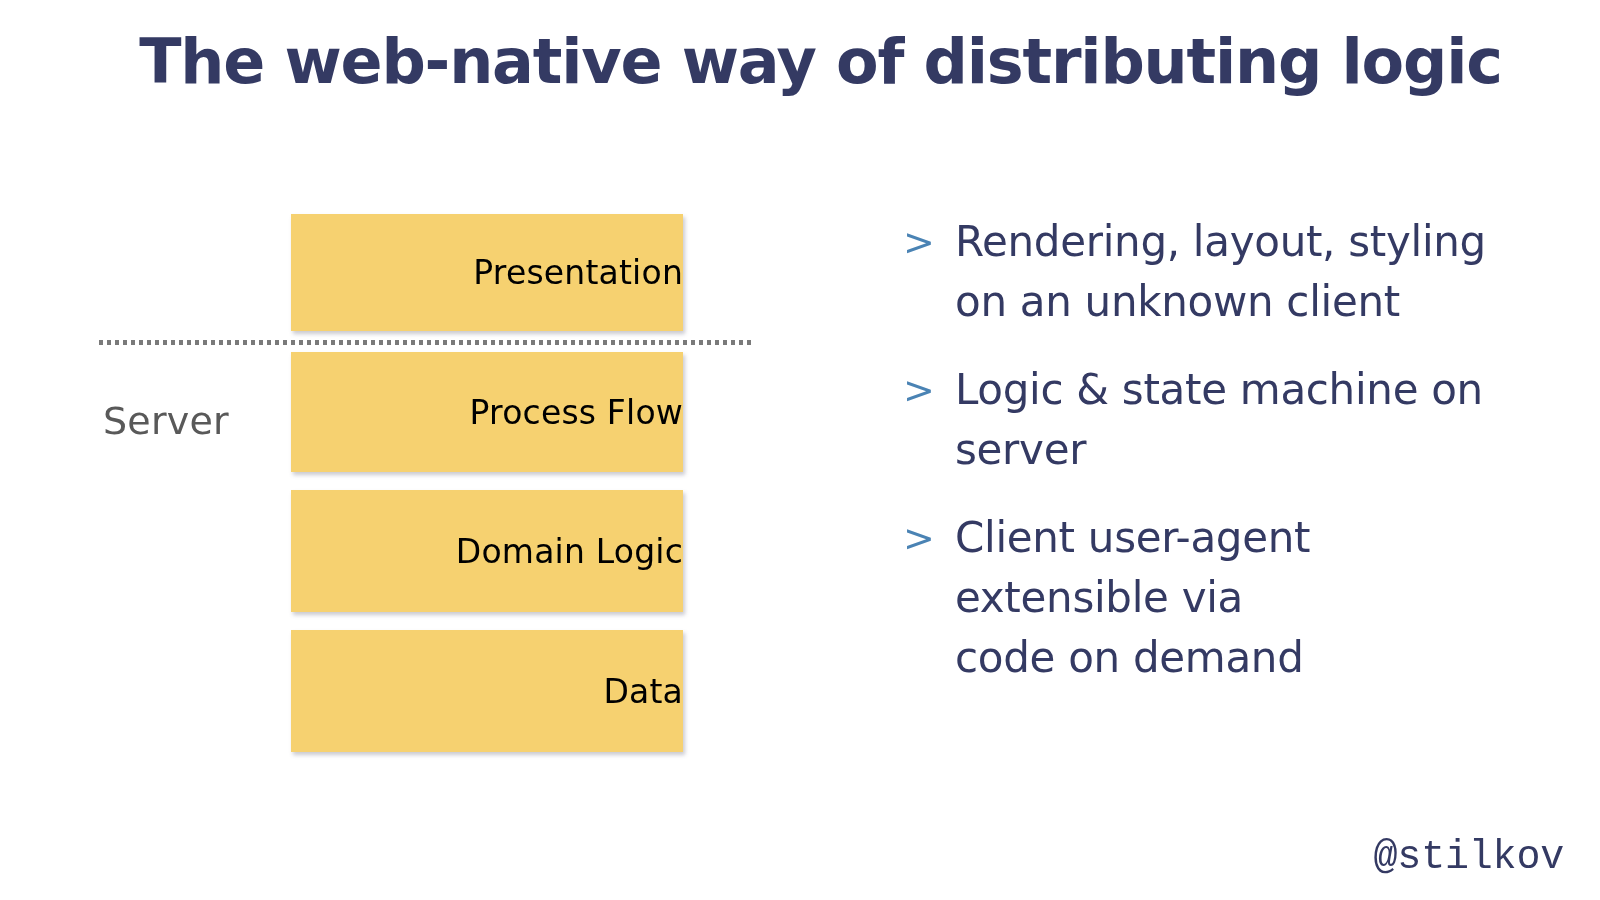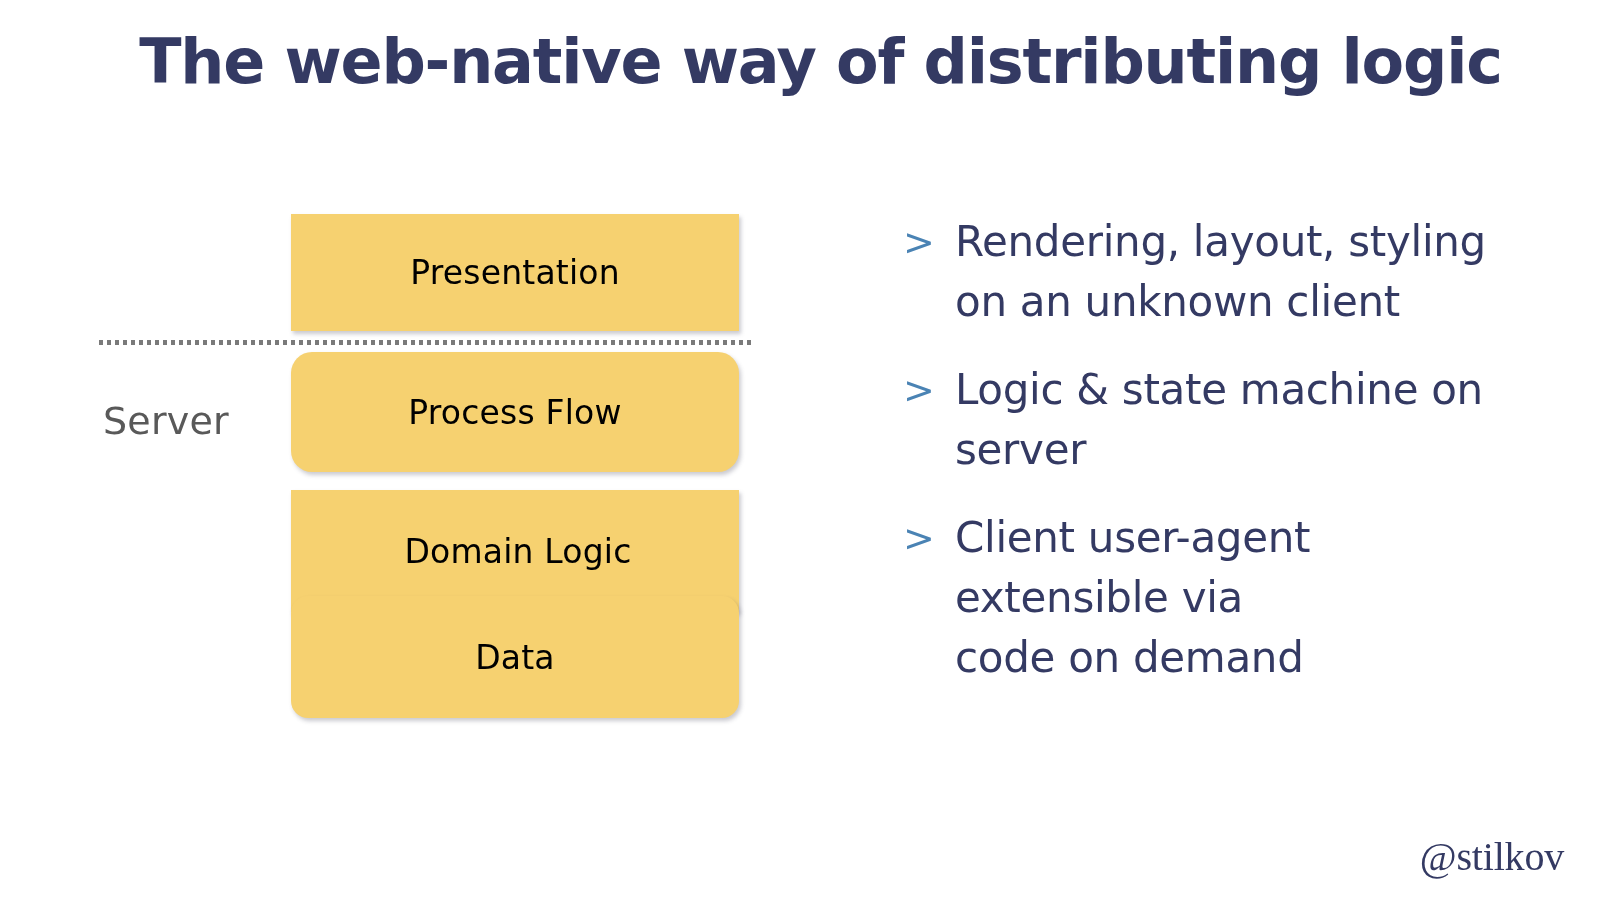--- a/index.html
+++ b/index.html
@@ -57,41 +57,41 @@
     letter-spacing: 0.2px;
     line-height: 1;
     font-family: "DejaVu Sans", "Liberation Sans", sans-serif;
   }
   .tier-label.client { top: 246px; }
   .tier-label.server { top: 402px; }
 
   .layer-box {
     position: absolute;
     left: 250px;
-    width: 448px;
+    width: 392px;
     background: #f6d170;
     box-shadow: 2px 3px 4px rgba(80, 80, 100, 0.30);
     display: flex;
     align-items: center;
-    justify-content: center;
+    justify-content: flex-end;
     box-sizing: border-box;
   }
   .layer-box .layer-text {
     color: #000000;
     font-size: 33px;
     font-weight: 400;
     letter-spacing: 0.2px;
     line-height: 1;
     font-family: "DejaVu Sans", "Liberation Sans", sans-serif;
   }
 
   .layer-box.l0 { top: 214px; height: 117px; }
-  .layer-box.l1 { top: 352px; height: 120px; border-radius: 21px; }
+  .layer-box.l1 { top: 352px; height: 120px; }
   .layer-box.l2 { top: 490px; height: 122px; padding-left: 6px; }
-  .layer-box.l3 { top: 596px; height: 122px; border-radius: 17px; }
+  .layer-box.l3 { top: 630px; height: 122px; }
 
   .tier-divider {
     position: absolute;
     left: 58px;
     top: 340px;
     width: 654px;
     height: 5px;
     background-image: repeating-linear-gradient(
       to right,
       #7a7a7a 0px,
@@ -135,21 +135,21 @@
 
   
   .footer-handle {
     position: absolute;
     right: 36px;
     bottom: 20px;
     color: #343a63;
     font-size: 40px;
     font-weight: 400;
     letter-spacing: -0.2px;
-    font-family: Liberation Serif, serif;
+    font-family: Liberation Mono, monospace;
   }
 </style>
 </head>
 <body>
 
 <div class="slide">
 
   <div class="slide-title">The web-native way of distributing logic</div>
 
   <div class="stack-area">

